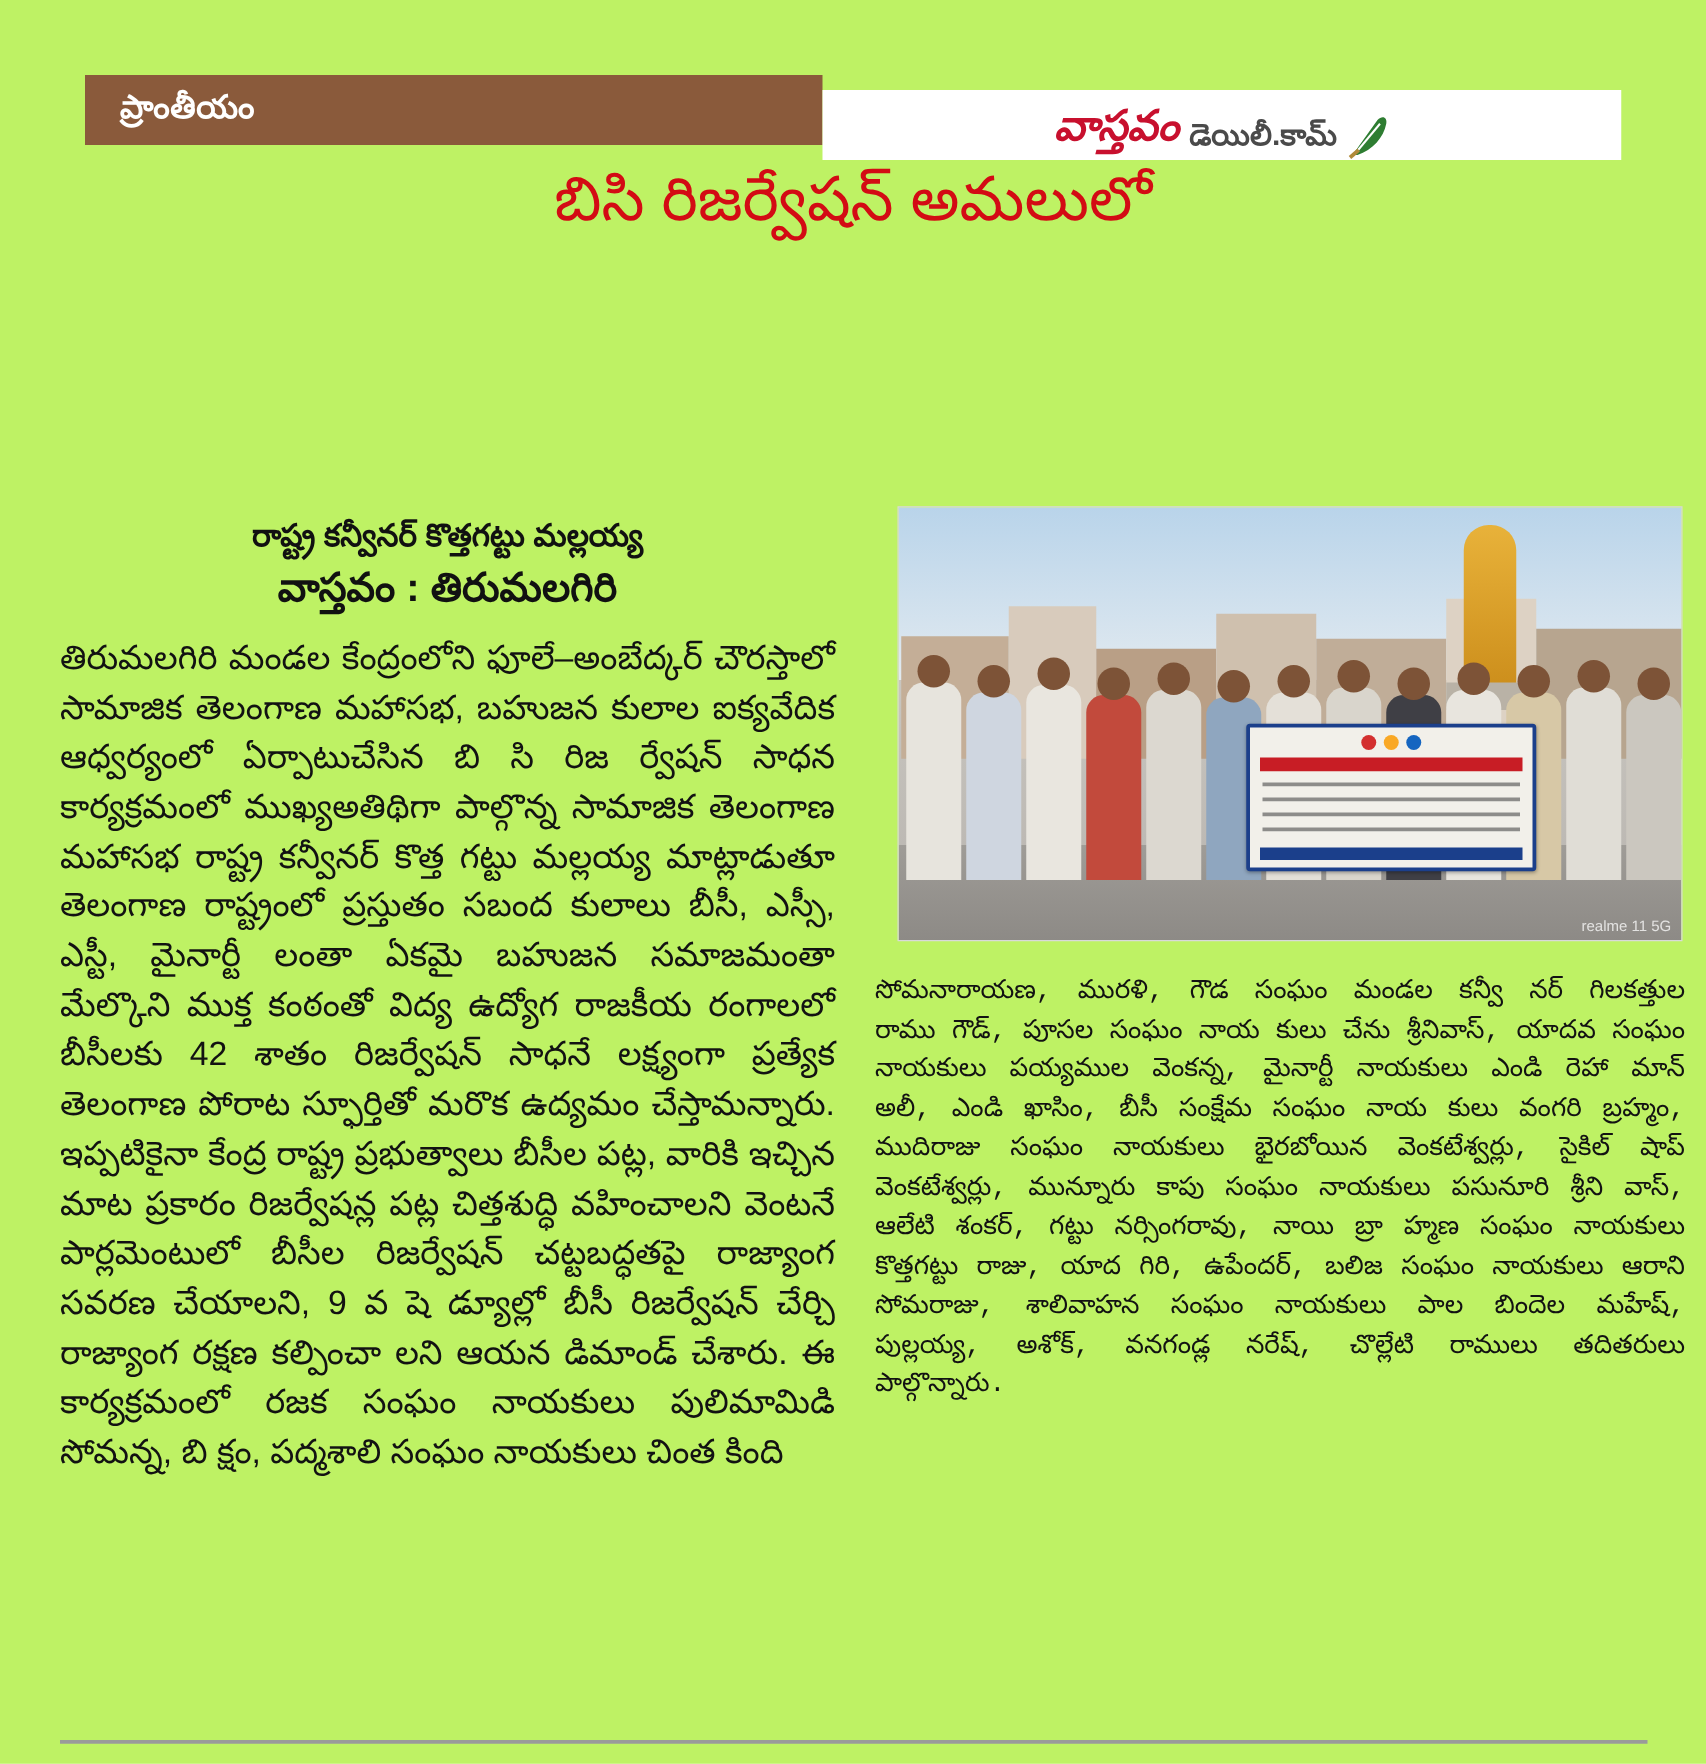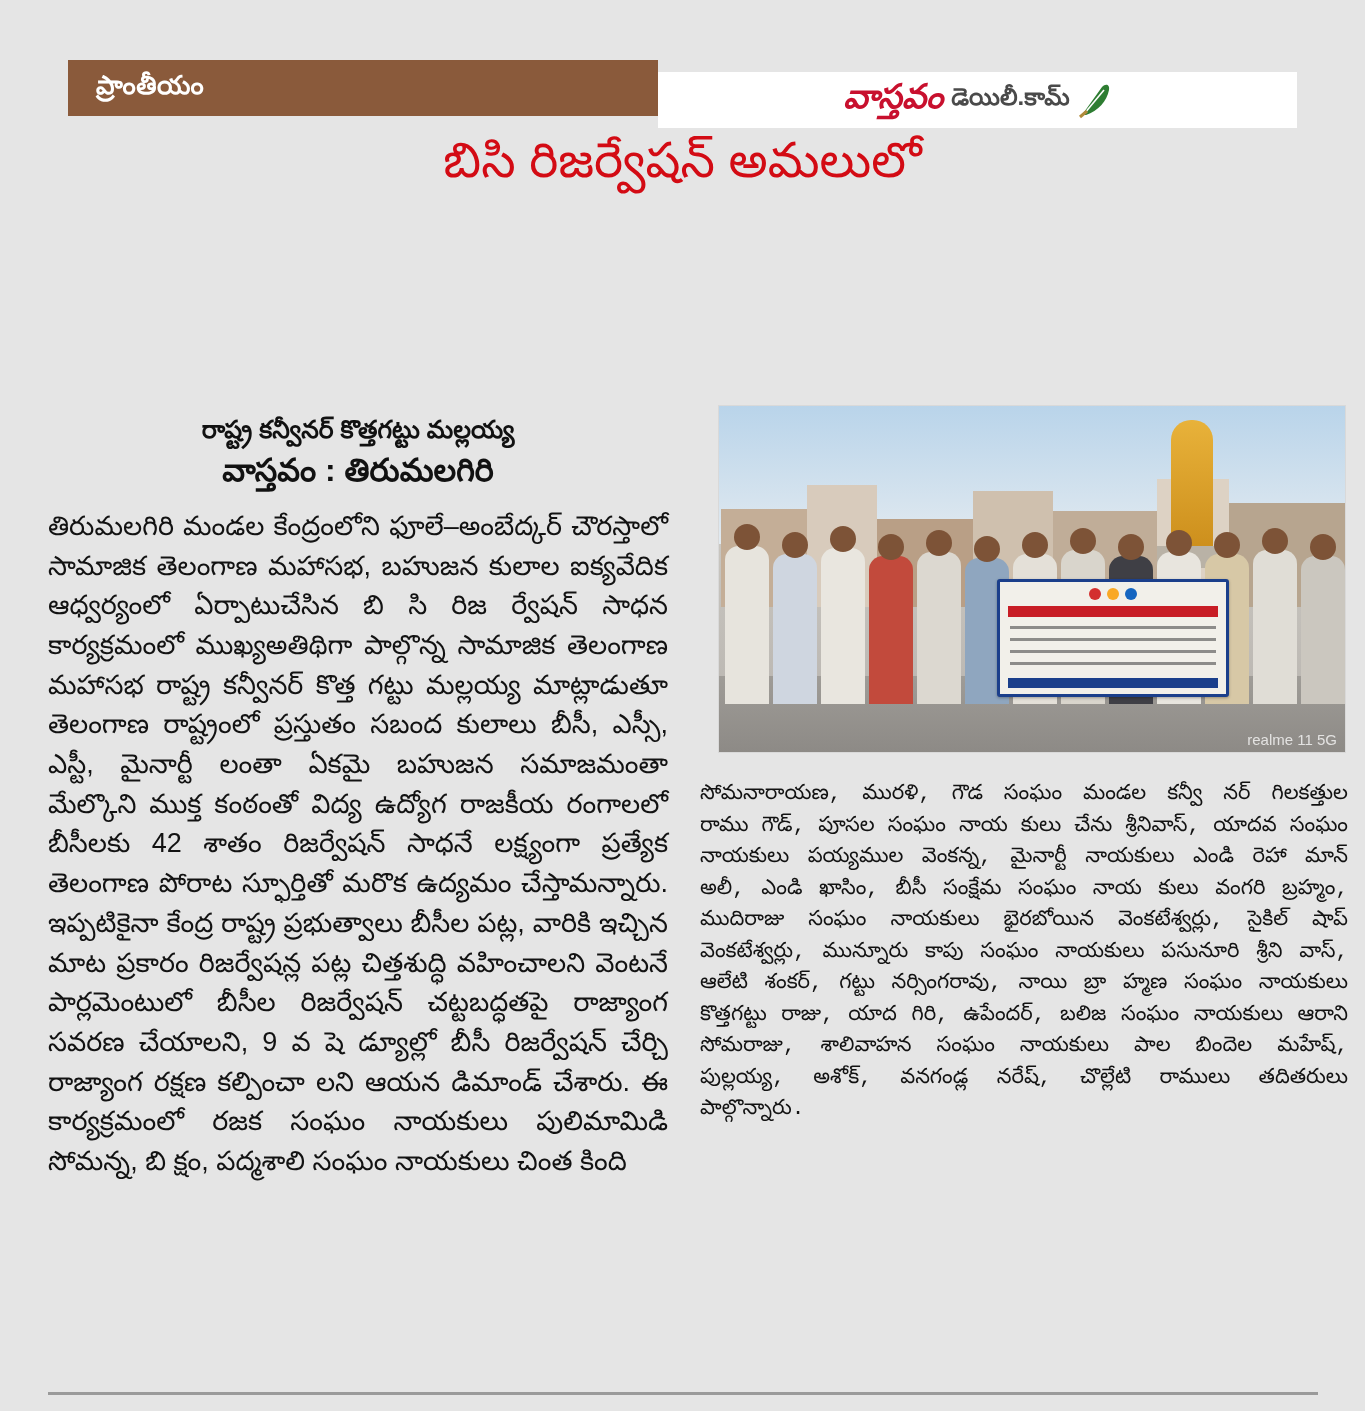--- a/index.html
+++ b/index.html
@@ -12,21 +12,21 @@
     height: 1411px;
     font-family: "Liberation Sans", sans-serif;
     color: #1a1a1a;
     position: relative;
     overflow: hidden;
   }
   .page {
     position: relative;
     width: 1365px;
     height: 1411px;
-    background: #e5e5e5;
+    background: #bef264;
   }
 
   
   .masthead {
     position: absolute;
     left: 68px;
     top: 60px;
     width: 1229px;
     height: 56px;
     display: flex;
@@ -45,21 +45,21 @@
     color: #ffffff;
     font-size: 26px;
     font-weight: bold;
     letter-spacing: 0.5px;
   }
   .masthead-right {
     flex: 1;
     height: 56px;
     background: #ffffff;
     display: flex;
-    align-items: center;
+    align-items: flex-end;
     justify-content: center;
     gap: 8px;
     margin-top: 24px;
   }
   .brand-main {
     color: #c8102e;
     font-size: 34px;
     font-weight: bold;
     font-style: italic;
     letter-spacing: 0px;
@@ -220,21 +220,21 @@
     background:#c81d25;
   }
   .banner .bfoot {
     position:absolute; left:8px; right:8px; bottom:6px; height:10px;
     background:#1b3f8b;
   }
   .banner .dots { position:absolute; top:6px; left:50%; transform:translateX(-50%); display:flex; gap:6px; }
   .banner .dots i { width:12px; height:12px; border-radius:50%; display:block; }
   .watermark {
     position:absolute; right:8px; bottom:4px;
-    color:#ffffff; opacity:.75; font-size:15px;
+    color:#ffffff; opacity:.75; font-size:12px;
     font-family:"Liberation Sans", sans-serif;
   }
 </style>
 </head>
 <body>
 
 <div class="page">
 
   <div class="masthead">
     <div class="masthead-left">

